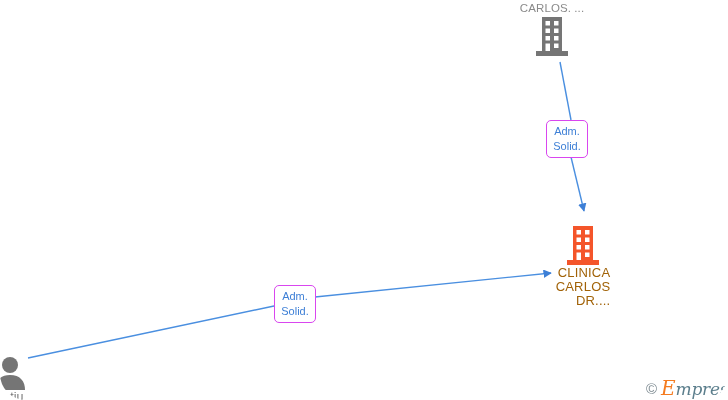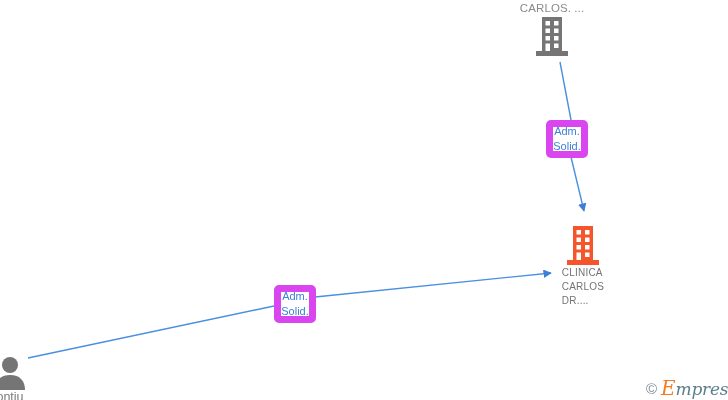--- a/index.html
+++ b/index.html
@@ -13,20 +13,21 @@
     font-family: "Liberation Sans", sans-serif;
     overflow: hidden;
     position: relative;
   }
   #canvas {
     position: relative;
     width: 728px;
     height: 400px;
     background: #ffffff;
     overflow: hidden;
+    border-radius: 26px;
   }
   .edge-layer {
     position: absolute;
     left: 0;
     top: 0;
     width: 728px;
     height: 400px;
     pointer-events: none;
   }
   .node {
@@ -38,34 +39,34 @@
   }
   .node-label-top {
     font-size: 11.5px;
     color: #8a8a8a;
     line-height: 13px;
     text-align: center;
     letter-spacing: 0.1px;
     white-space: nowrap;
   }
   .node-label-bottom {
-    font-size: 10px;
-    color: #737373;
+    font-size: 13px;
+    color: #a16207;
     line-height: 14px;
-    text-align: left;
+    text-align: right;
     letter-spacing: 0.2px;
   }
   .node-icon {
     display: block;
     line-height: 0;
   }
   .edge-label {
     position: absolute;
     box-sizing: border-box;
-    border: 7px solid #d946ef;
+    border: 1px solid #d946ef;
     border-radius: 5px;
     background: #ffffff;
     color: #3d7fd6;
     font-size: 11px;
     line-height: 15px;
     text-align: center;
     padding: 4px 6px 4px 6px;
     display: flex;
     flex-direction: column;
     align-items: center;

